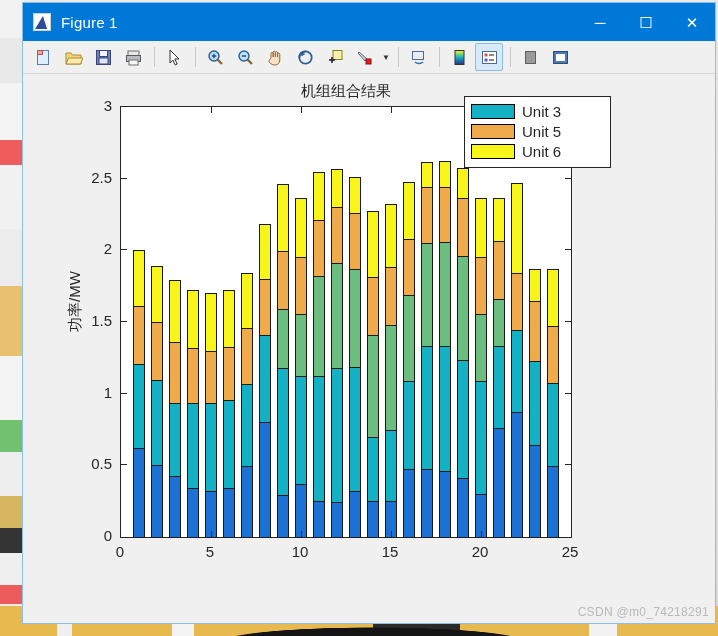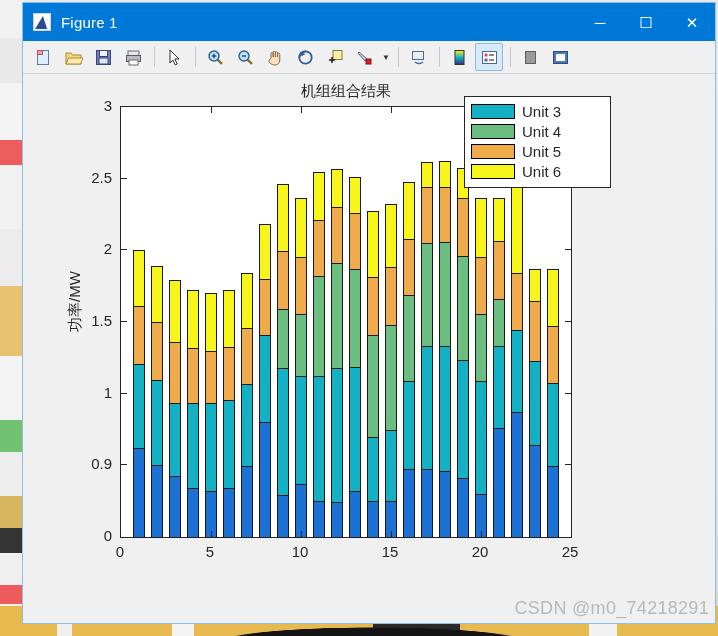--- a/index.html
+++ b/index.html
@@ -199,21 +199,21 @@
     display: flex; align-items: center; height: 19px; margin-bottom: 1px;
   }
   .legend-swatch {
     width: 44px; height: 15px; border: 1px solid #000;
     margin-right: 7px; box-sizing: border-box;
   }
   .legend-label { font-size: 15px; color: #262626; }
 
   #watermark {
     position: absolute; right: 6px; bottom: 4px;
-    font-size: 18px; color: #b9b9b9; letter-spacing: .3px;
+    font-size: 12px; color: #b9b9b9; letter-spacing: .3px;
   }
 </style>
 </head>
 <body>
 
 <div id="desktop-backdrop"></div>
 <div id="desktop-left-strip"></div>
 <div id="desktop-bottom-strip"></div>
 
 <div id="figure-window">
@@ -528,44 +528,40 @@
           <div class="tick-mark-x top" style="left: 180px;"></div>
           <div class="tick-mark-x" style="left: 270px;"></div>
           <div class="tick-mark-x top" style="left: 270px;"></div>
           <div class="tick-mark-x" style="left: 360px;"></div>
           <div class="tick-mark-x top" style="left: 360px;"></div>
         </div>
     </div>
 
     <div id="tick-labels-layer">
         <div class="ytick-label" style="top: 462px; right: auto; left: 45px;">0</div>
-        <div class="ytick-label" style="top: 390.333px; right: auto; left: 45px;">0.9</div>
+        <div class="ytick-label" style="top: 390.333px; right: auto; left: 45px;">0.5</div>
         <div class="ytick-label" style="top: 318.667px; right: auto; left: 45px;">1</div>
         <div class="ytick-label" style="top: 247px; right: auto; left: 45px;">1.5</div>
         <div class="ytick-label" style="top: 175.333px; right: auto; left: 45px;">2</div>
         <div class="ytick-label" style="top: 103.667px; right: auto; left: 45px;">2.5</div>
         <div class="ytick-label" style="top: 32px; right: auto; left: 45px;">3</div>
         <div class="xtick-label" style="left: 97px; top: 469px;">0</div>
         <div class="xtick-label" style="left: 187px; top: 469px;">5</div>
         <div class="xtick-label" style="left: 277px; top: 469px;">10</div>
         <div class="xtick-label" style="left: 367px; top: 469px;">15</div>
         <div class="xtick-label" style="left: 457px; top: 469px;">20</div>
         <div class="xtick-label" style="left: 547px; top: 469px;">25</div>
       </div>
 
     <div id="legend-box">
         <div class="legend-row">
           <div class="legend-swatch" style="background: rgb(20, 176, 196);"></div>
           <div class="legend-label">Unit 3</div>
         </div>
         <div class="legend-row">
-          <div class="legend-swatch" style="background: rgb(108, 190, 128);"></div>
-          <div class="legend-label">Unit 4</div>
-        </div>
-        <div class="legend-row">
           <div class="legend-swatch" style="background: rgb(239, 171, 75);"></div>
           <div class="legend-label">Unit 5</div>
         </div>
         <div class="legend-row">
           <div class="legend-swatch" style="background: rgb(248, 245, 26);"></div>
           <div class="legend-label">Unit 6</div>
         </div>
       </div>
 
     <div id="watermark">CSDN @m0_74218291</div>

